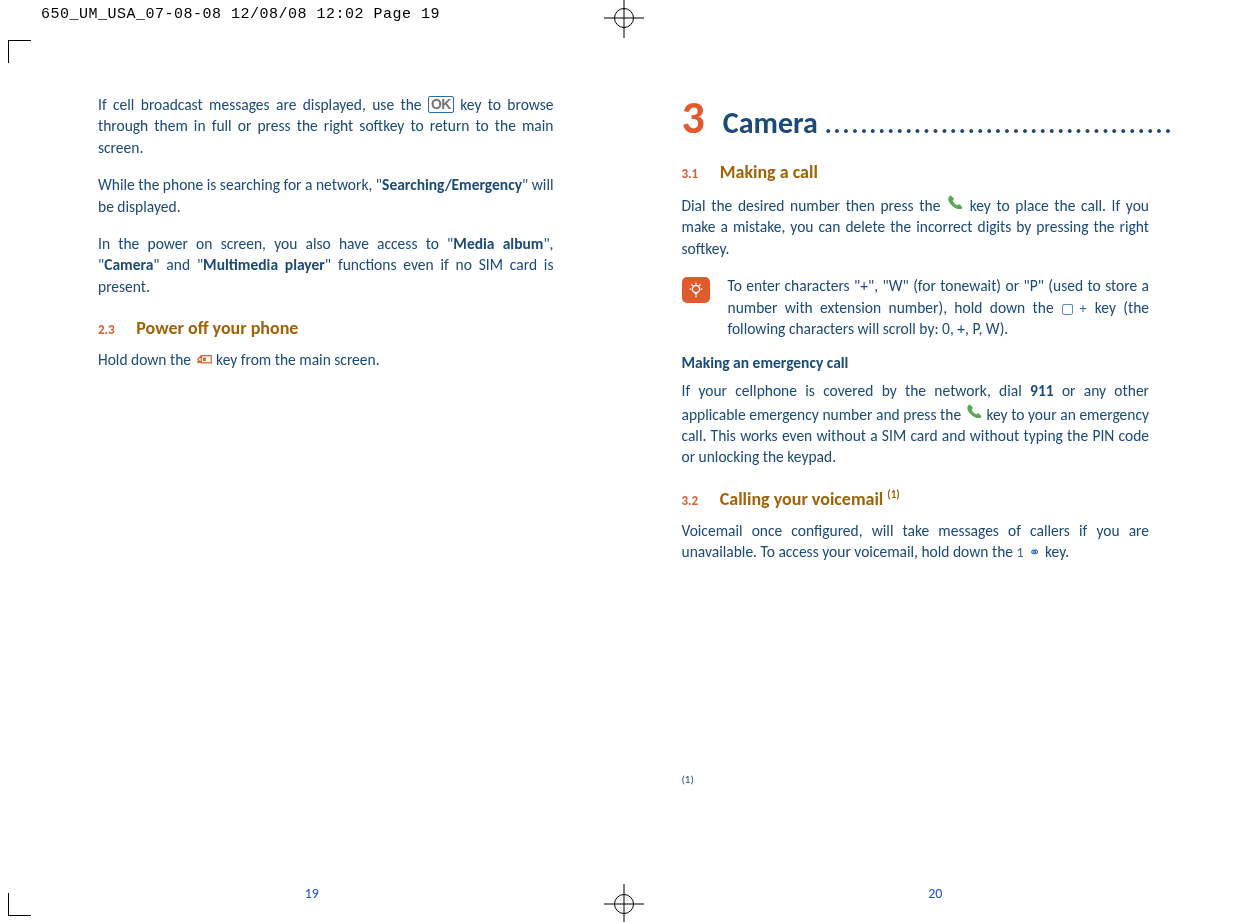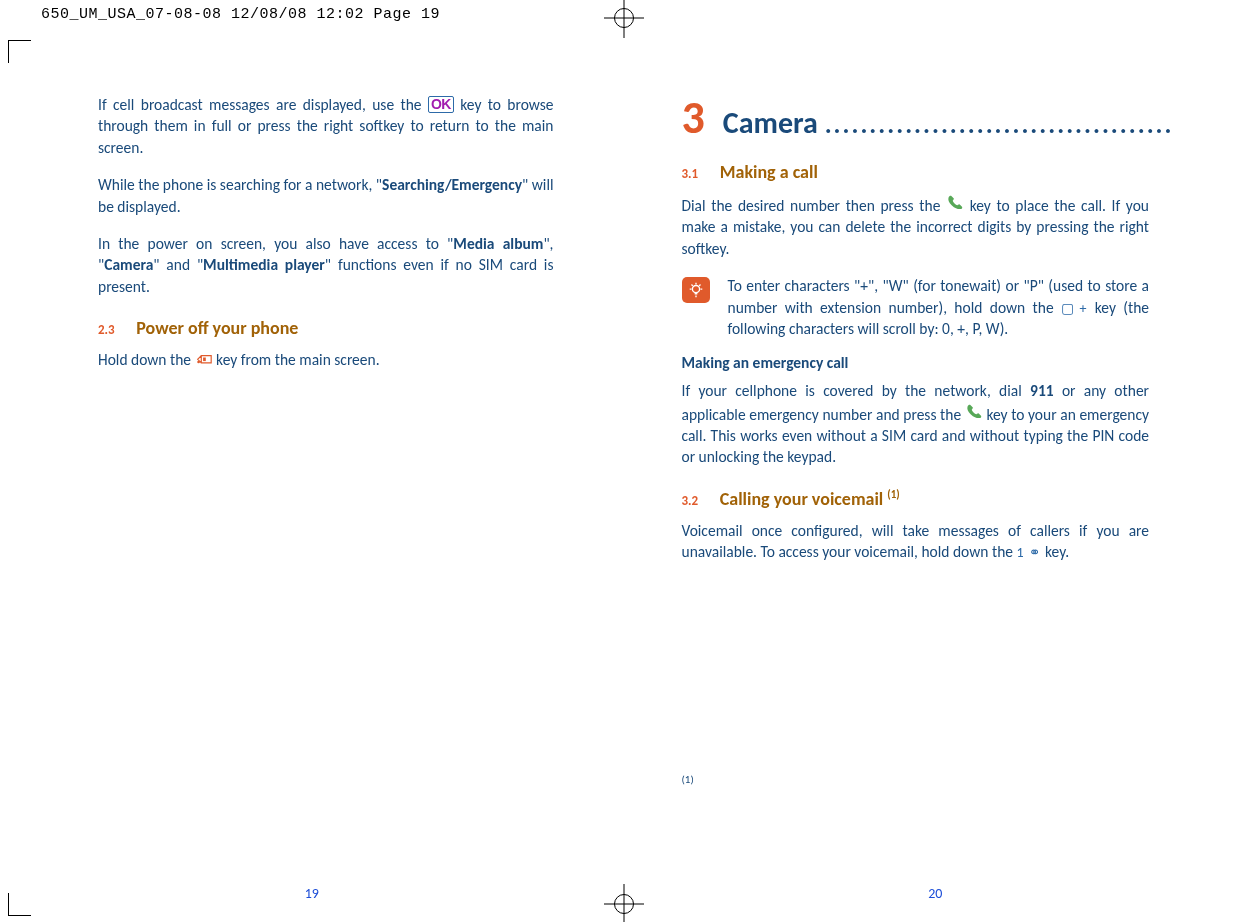--- a/index.html
+++ b/index.html
@@ -90,21 +90,21 @@
     margin-top:2px;
   }
   .tip-icon svg { width:18px; height:18px; }
   .tip-text { flex:1; font-size:15.5px; line-height:1.38; text-align:justify;}
   .page-num { position:absolute; bottom:0; left:50%; transform:translateX(-50%); font-size:14px; color:#1d4ed8;}
   .footnote { font-size:14.5px; margin-top:210px; display:flex; gap:18px;}
   .fn-mark { font-size:11px; vertical-align:super;}
   .sup { font-size:11px; vertical-align:super; font-weight:bold;}
   .key-ok {
     display:inline-block; font-family:sans-serif; font-weight:bold;
-    color:#a21caf; font-size:14px; border:1px solid #2d6aa8;
+    color:#737373; font-size:14px; border:1px solid #2d6aa8;
     padding:0 2px; border-radius:2px; line-height:1.1; letter-spacing:-0.5px;
     position:relative; top:-1px;
   }
   .key-end, .key-call {
     display:inline-block; width:18px; height:14px; position:relative; top:1px;
   }
   .key-glyph { display:inline-block; font-size:14px; color:#2d6aa8; position:relative; top:0px; letter-spacing:1px;}
 </style>
 </head>
 <body>

